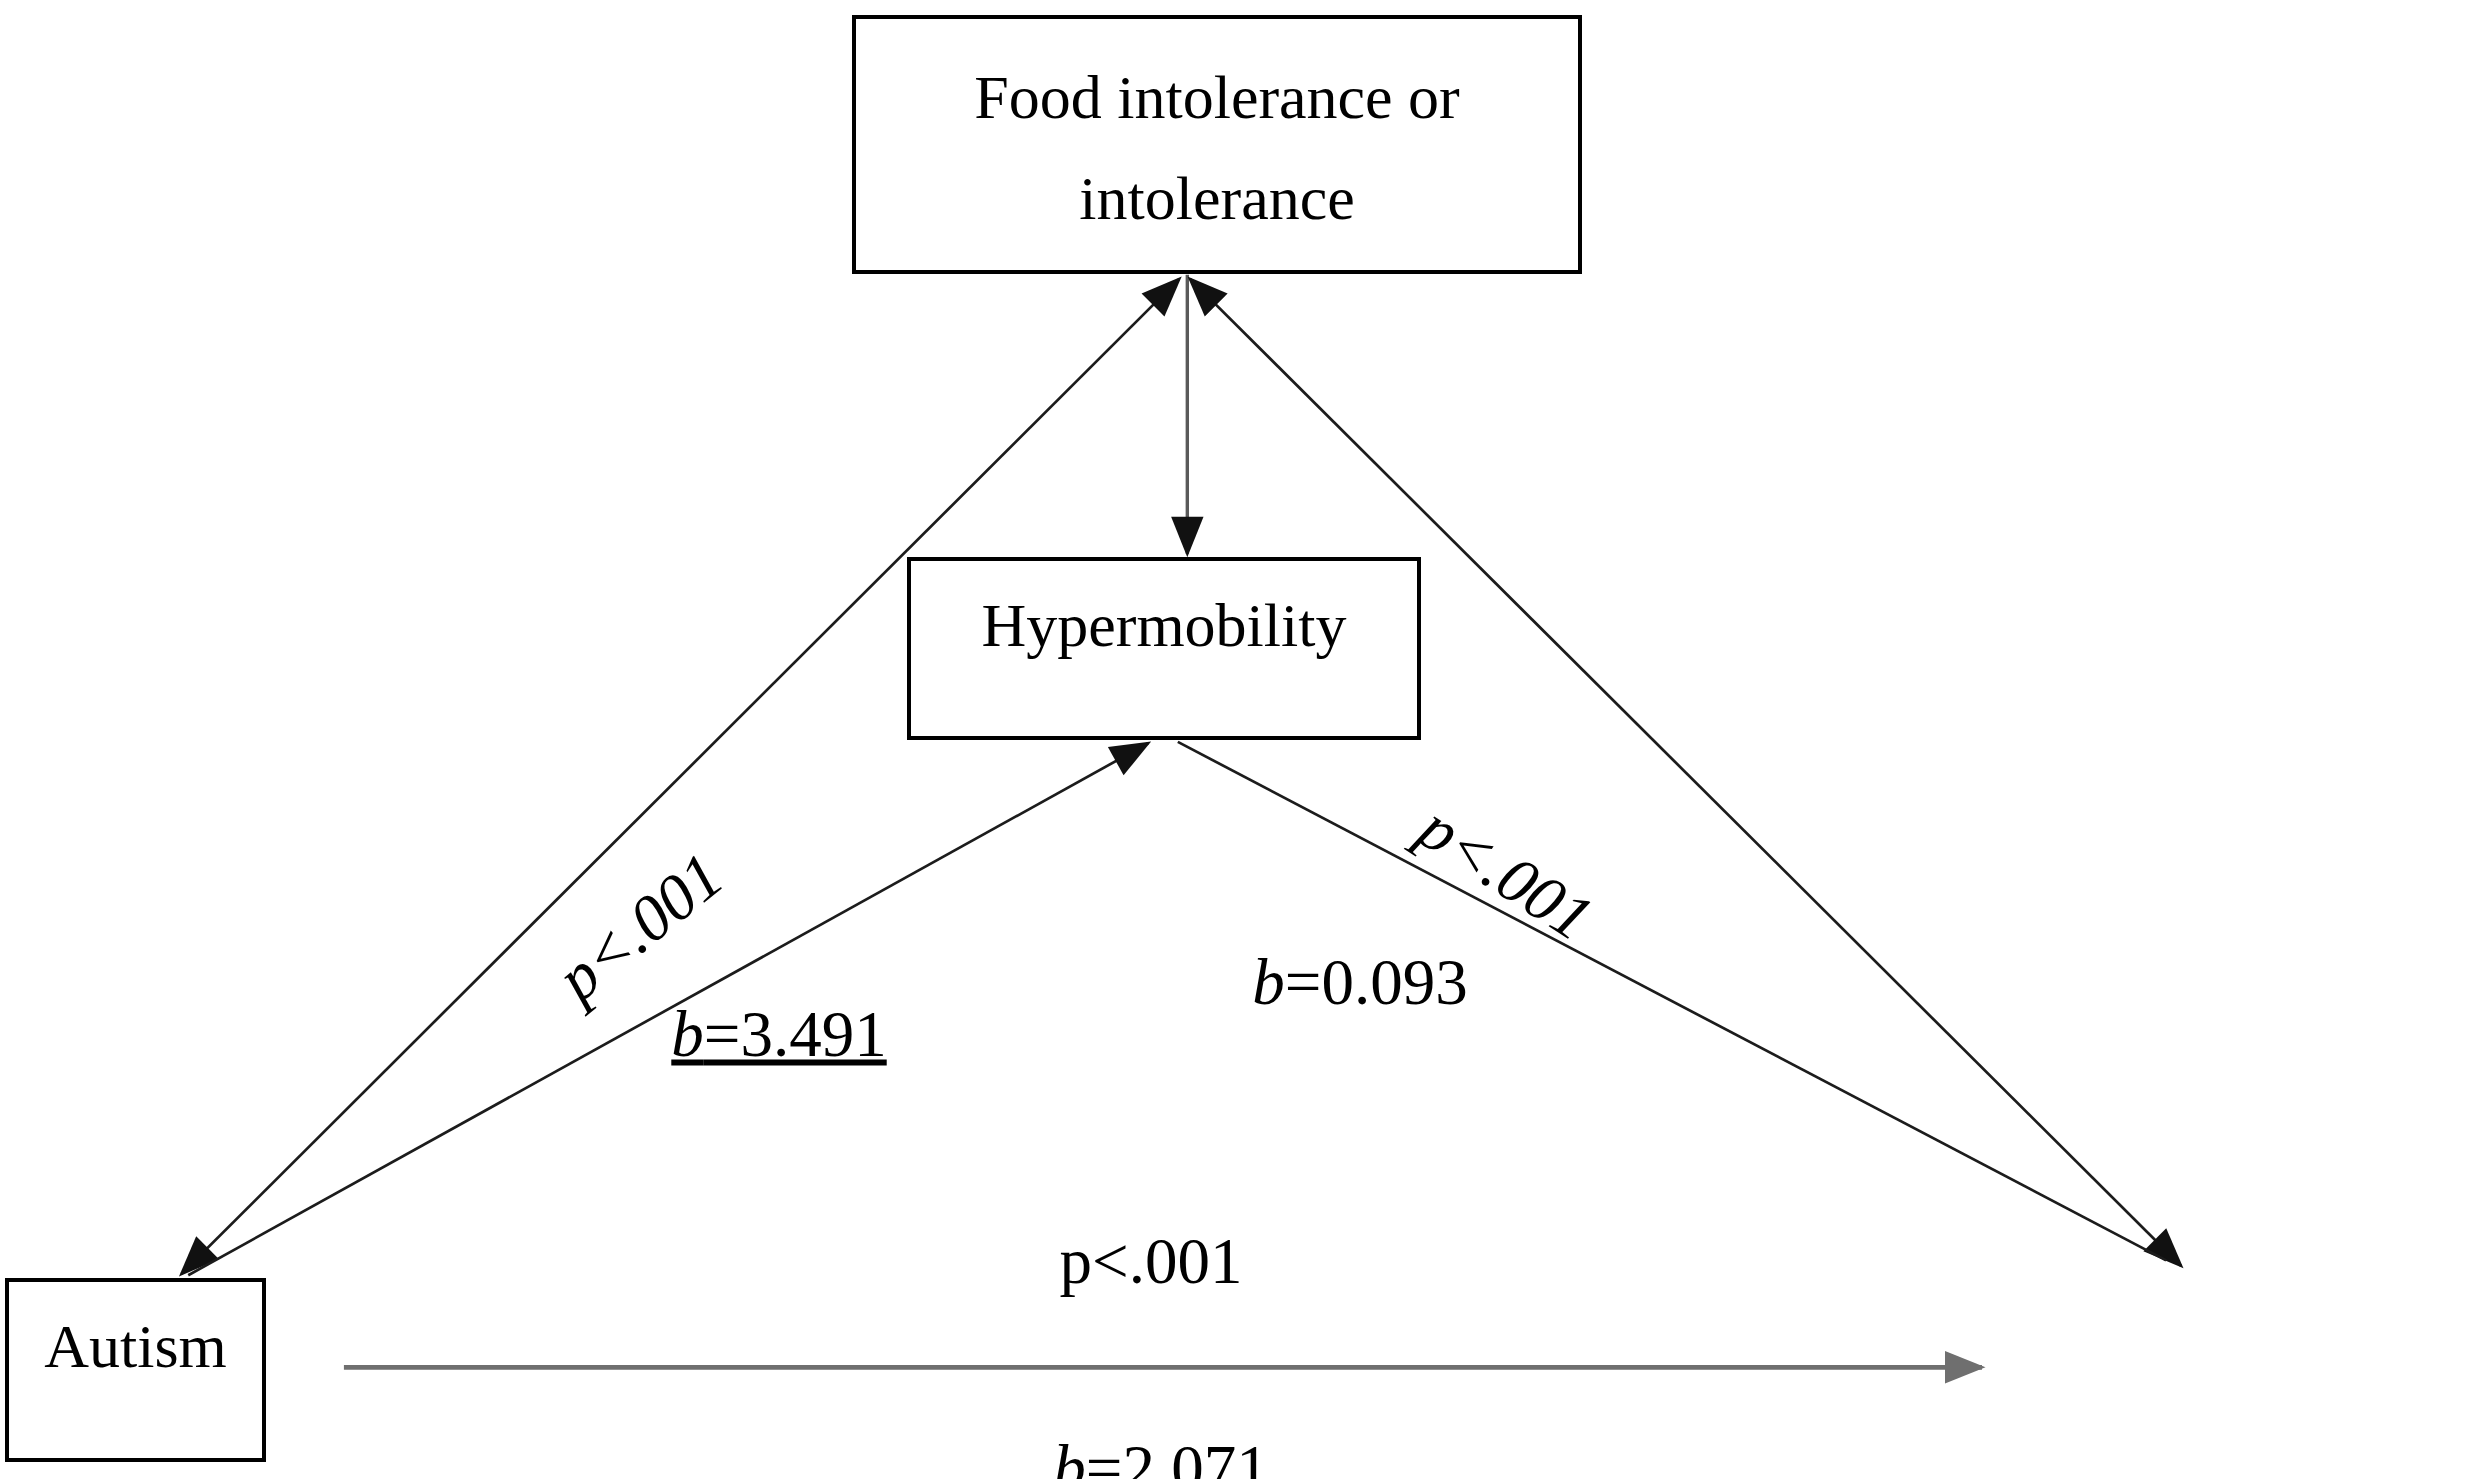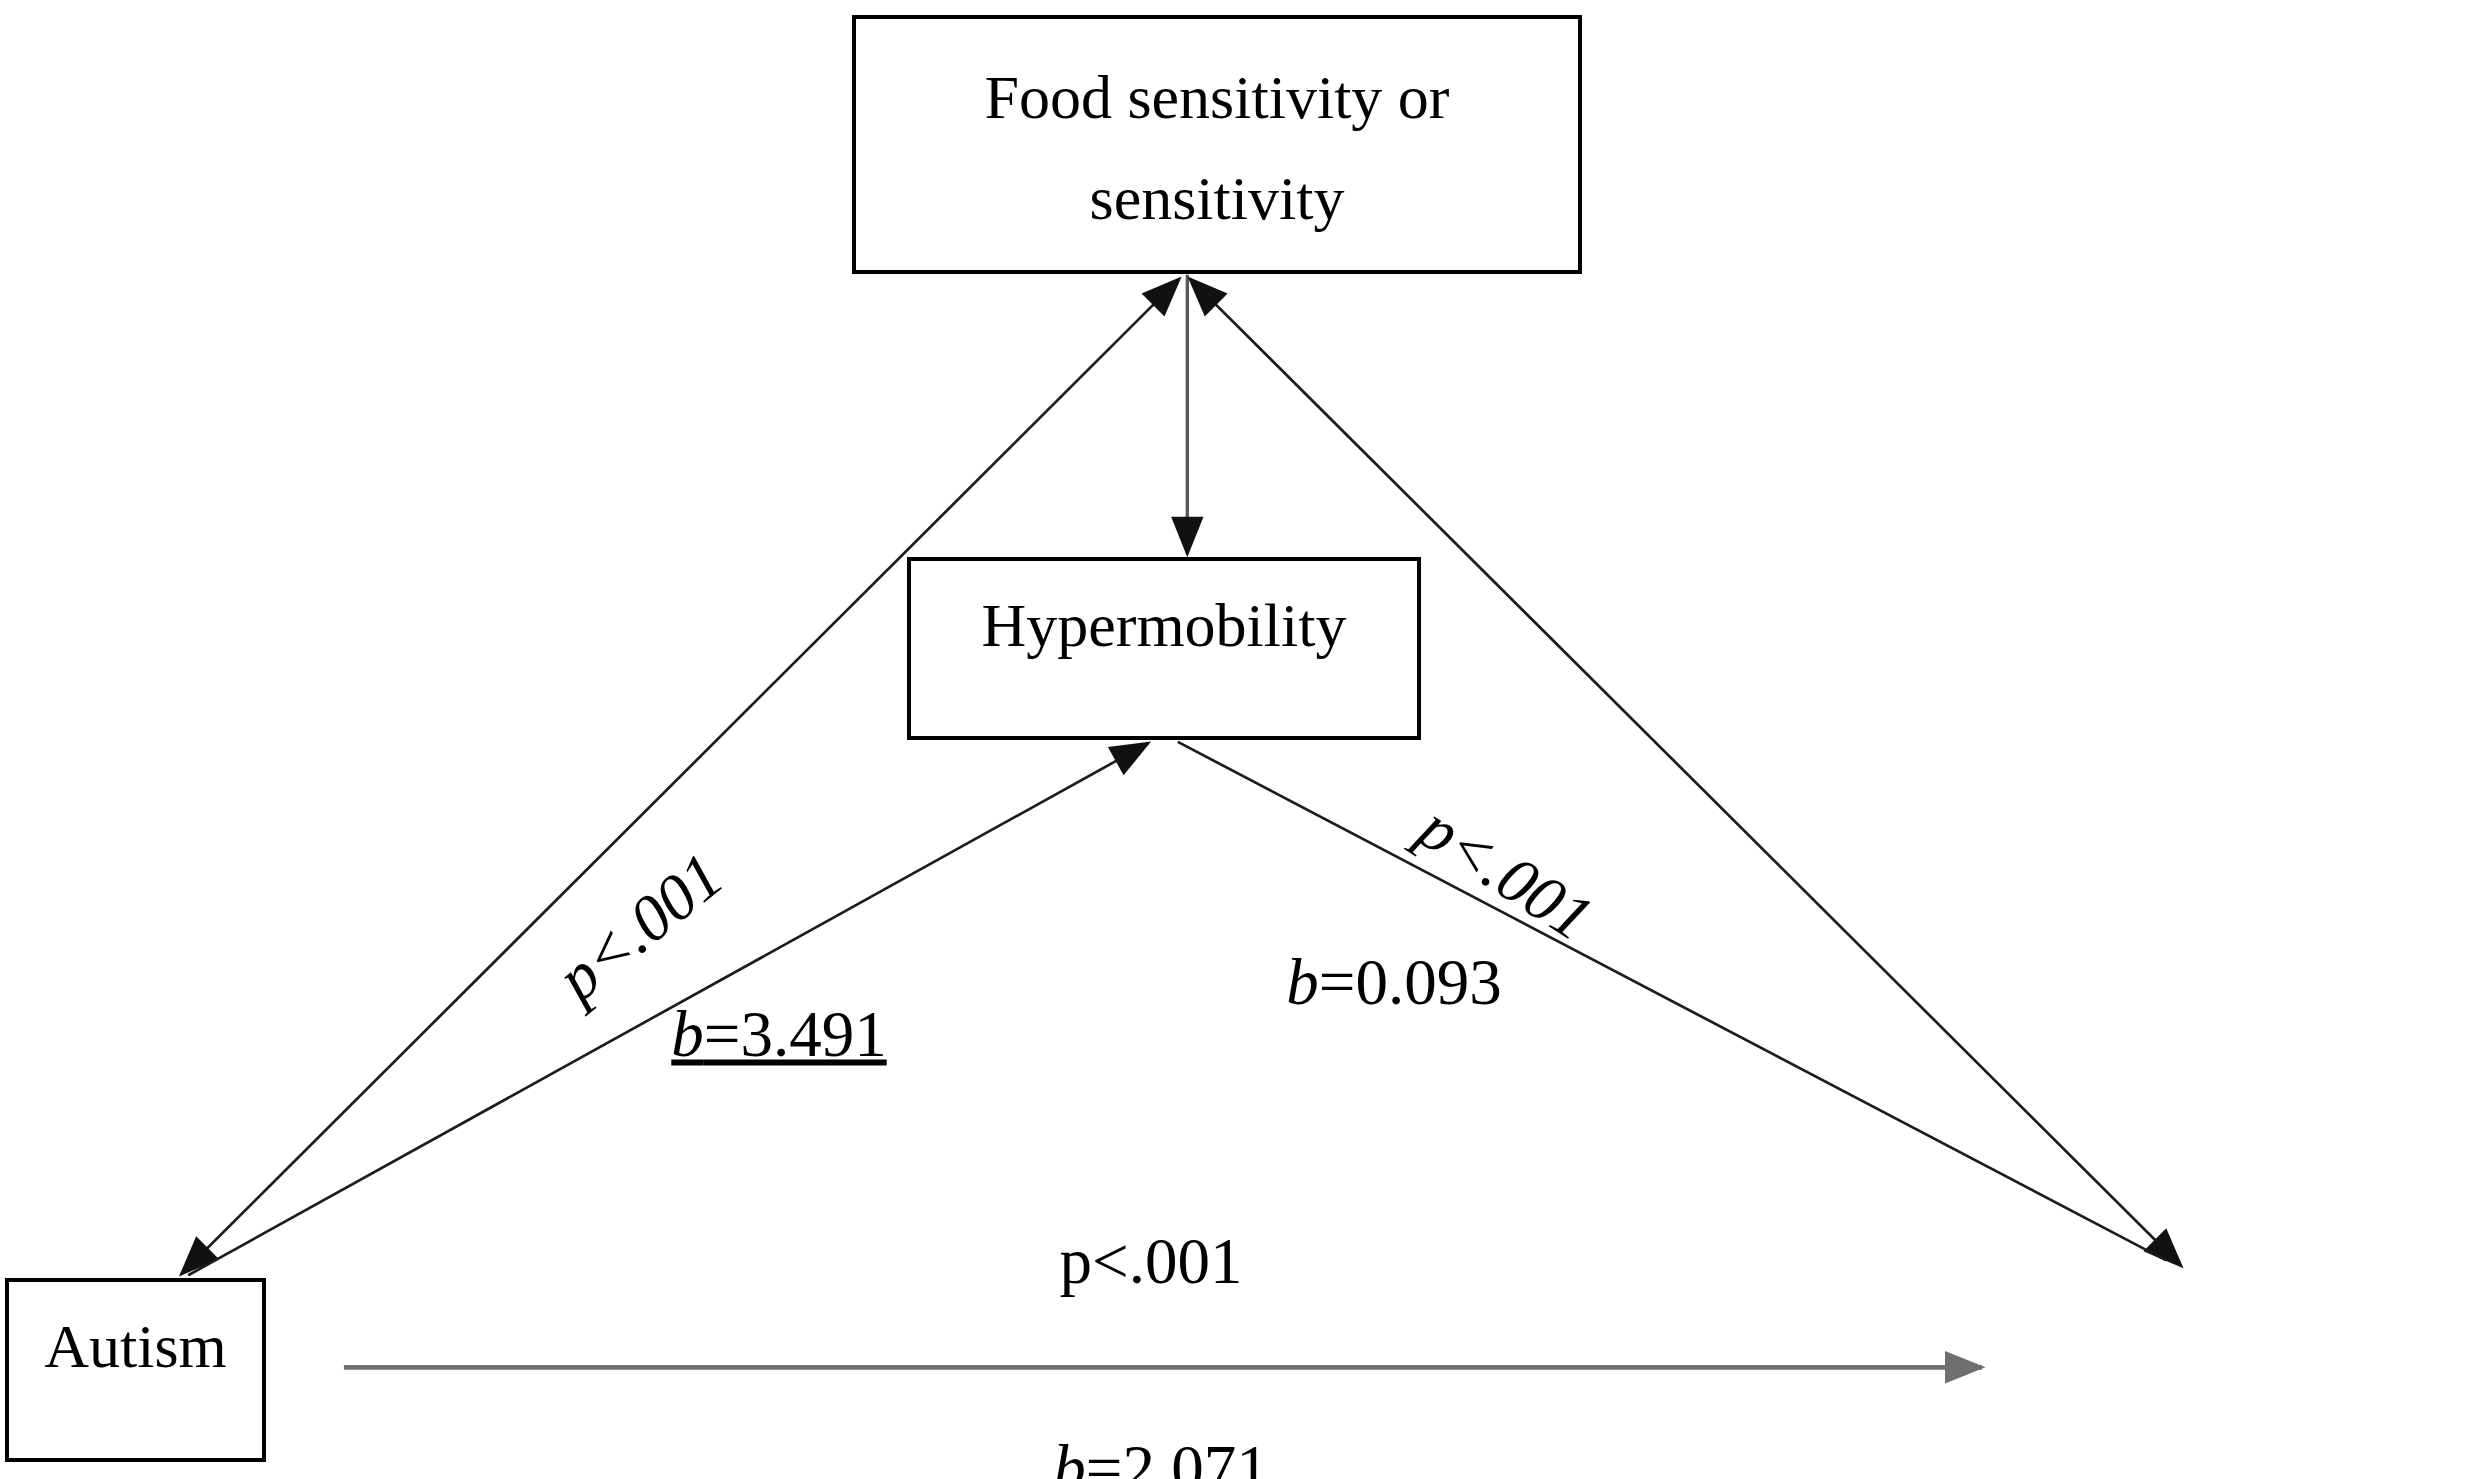--- a/index.html
+++ b/index.html
@@ -72,41 +72,41 @@
     <line x1="1758" y1="412" x2="3222" y2="1870" stroke="#1c1c1c" stroke-width="4" marker-start="url(#ah-black)" marker-end="url(#ah-black)"></line>
 
     <line x1="278" y1="1884" x2="1696" y2="1098" stroke="#1c1c1c" stroke-width="4" marker-end="url(#ah-black)"></line>
 
     <line x1="1740" y1="1096" x2="3200" y2="1862" stroke="#1c1c1c" stroke-width="4"></line>
 
     <line x1="508" y1="2020" x2="2928" y2="2020" stroke="#6f6f6f" stroke-width="7" marker-end="url(#ah-gray)"></line>
   </svg>
 
   <div class="node node-food">
-    <span>Food sensitivity or sensitivity</span>
+    <span>Food intolerance or intolerance</span>
   </div>
 
   <div class="node single node-hyper">
     <span>Hypermobility</span>
   </div>
 
   <div class="node single node-autism">
     <span>Autism</span>
   </div>
 
 
   <div class="elabel italic rot-left" style="left:640px; top:927px;">p&lt;.001</div>
 
   <div class="elabel" style="left:779px; top:1034px;text-decoration:underline;">
     <span class="it">b</span><span>=3.491</span>
   </div>
 
   <div class="elabel italic rot-right" style="left:1506px; top:873px;">p&lt;.001</div>
 
-  <div class="elabel" style="left:1394px; top:982px;">
+  <div class="elabel" style="left:1360px; top:982px;">
     <span class="it">b</span><span>=0.093</span>
   </div>
 
   <div class="elabel" style="left:1151px; top:1261px;">p&lt;.001</div>
 
   <div class="elabel" style="left:1161px; top:1422px;margin-top:46px;">
     <span class="it">b</span><span>=2.071</span>
   </div>
 
 </div>

